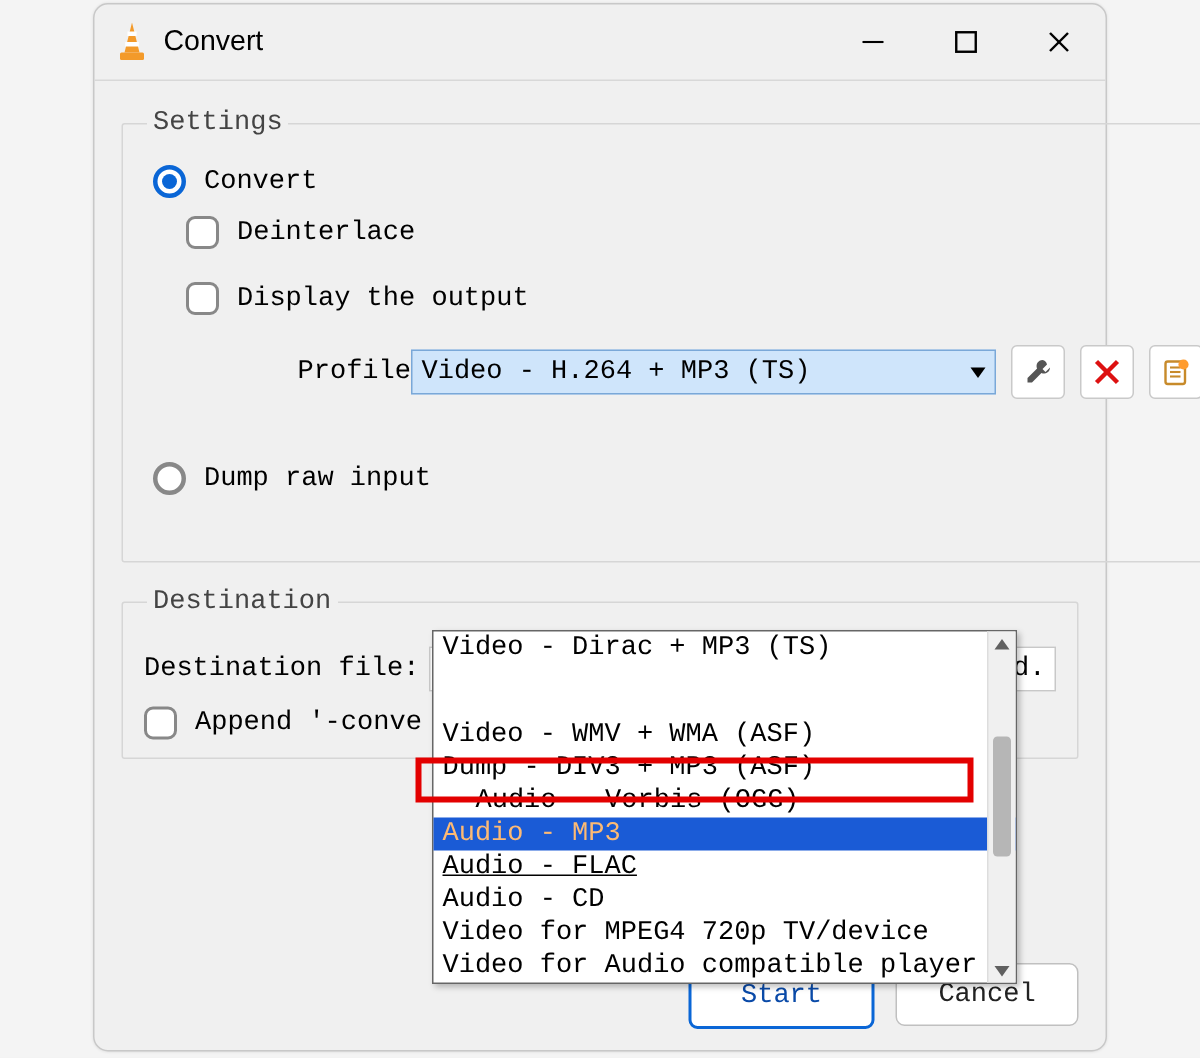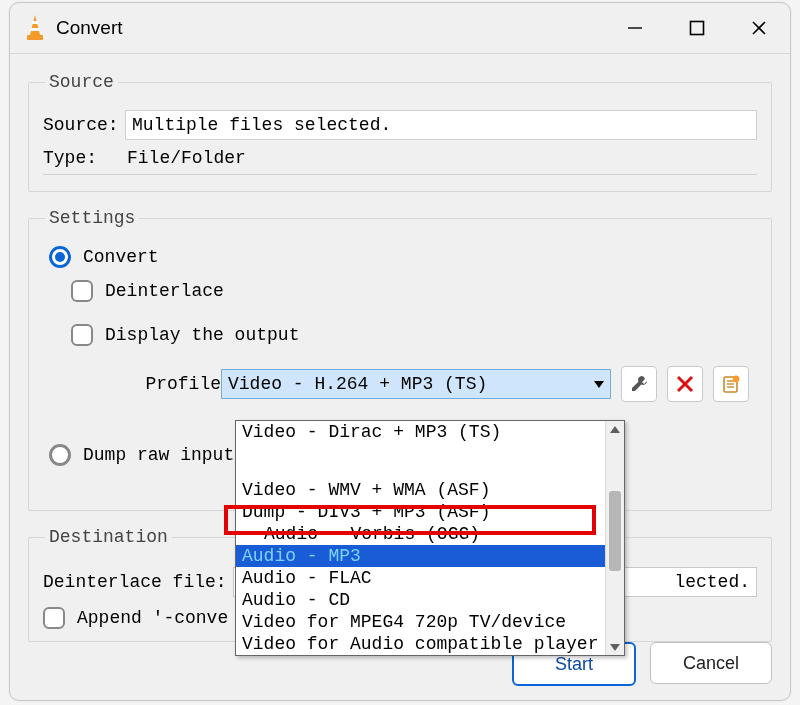--- a/index.html
+++ b/index.html
@@ -8,21 +8,21 @@
     width: 800px;
     height: 705px;
     background: #f4f4f4;
     font-family: "Consolas", "Courier New", monospace;
     font-size: 18px;
     color: #000;
     overflow: hidden;
   }
   .window {
     position: relative;
-    width: 782px;
+    width: 676px;
     height: 699px;
     margin: 2px auto 0 auto;
     border: 1px solid #c8c8c8;
     border-radius: 10px;
     background: #f0f0f0;
     box-sizing: border-box;
     box-shadow: 0 0 2px rgba(0,0,0,0.1);
   }
   
   .titlebar {
@@ -191,21 +191,21 @@
   .dropdown .item {
     padding: 0 6px;
     height: 22px;
     line-height:22px;
     font-size:18px;
     white-space:nowrap;
     overflow:hidden;
   }
   .dropdown .item.selected {
     background:#1a5bd6;
-    color:#7dd3fc;
+    color:#fdba74;
   }
   .dropdown .highlight-ring {
     position:absolute;
     left: -12px;
     width: 372px;
     border: 4px solid #e30000;
     pointer-events:none;
     box-sizing:border-box;
   }
   .dropdown .scrollbar {
@@ -255,21 +255,21 @@
   .footer {
     position:absolute;
     right:18px; bottom:14px;
     display:flex;
     gap:14px;
   }
   .footer .btn {
     width:120px; height:40px;
     border-radius:6px;
     display:flex; align-items:center; justify-content:center;
-    font-family: Liberation Sans, sans-serif;
+    font-family: Liberation Mono, monospace;
     font-size:18px;
     background:#fff;
   }
   .footer .btn.primary {
     border:2px solid #0a66d6;
     color:#0a4aa8;
   }
   .footer .btn.secondary {
     border:1px solid #c0c0c0;
     color:#222;
@@ -304,32 +304,20 @@
     <div class="win-btn">
       <svg width="16" height="16">
         <line x1="2" y1="2" x2="14" y2="14" stroke="#000" stroke-width="1.6"></line>
         <line x1="14" y1="2" x2="2" y2="14" stroke="#000" stroke-width="1.6"></line>
       </svg>
     </div>
   </div>
 
   <div class="body">
 
-    <fieldset class="group">
-      <legend>Source</legend>
-      <div class="src-row">
-        <div class="src-label">Source:</div>
-        <div class="src-field">Multiple files selected.</div>
-      </div>
-      <div class="src-row" style="margin-top:8px;">
-        <div class="src-label">Type:</div>
-        <div class="src-text">File/Folder</div>
-      </div>
-      <hr class="rule">
-    </fieldset>
 
     <fieldset class="group" style="padding-bottom:42px;">
       <legend>Settings</legend>
 
       <div class="radio checked indent0">
         <span class="dot"></span>
         <span>Convert</span>
       </div>
 
       <div class="checkbox indent1" style="margin-top:4px;">
@@ -373,41 +361,41 @@
       <div class="radio unchecked indent0" style="margin-top:42px; margin-bottom:2px;">
         <span class="dot"></span>
         <span>Dump raw input</span>
       </div>
     </fieldset>
 
     <fieldset class="group" style="padding-bottom:10px;">
       <legend>Destination</legend>
 
       <div class="dest-row">
-        <span class="dest-label">Deinterlace file:</span>
+        <span class="dest-label">Destination file:</span>
         <div class="dest-field">
           <span>lected.</span>
         </div>
       </div>
 
       <div class="checkbox" style="margin:10px 0 2px 0;">
         <span class="box"></span>
         <span>Append '-conve</span>
       </div>
     </fieldset>
 
   </div>
 
   <div class="dropdown" id="dropdown">
     <div class="item" style="padding-right: 20px;">Video - Dirac + MP3 (TS)</div>
       <div class="item" style="padding-right: 20px; margin-top: 36px;">Video - WMV + WMA (ASF)</div>
       <div class="item" style="padding-right: 20px;">Dump - DIV3 + MP3 (ASF)</div>
       <div class="item" style="padding-right: 20px; padding-left: 28px;">Audio - Vorbis (OGG)</div>
       <div class="item selected" style="padding-right: 20px;">Audio - MP3</div>
-      <div class="item" style="padding-right: 4px;">Audio - FLAC</div>
+      <div class="item" style="padding-right: 4px; text-decoration: underline;">Audio - FLAC</div>
       <div class="item" style="padding-right: 20px;">Audio - CD</div>
       <div class="item" style="padding-right: 20px;">Video for MPEG4 720p TV/device</div>
       <div class="item" style="padding-right: 20px;">Video for Audio compatible player</div>
       <div class="scrollbar">
       <div class="up">
           <span class="tri-up"></span>
         </div>
       <div class="thumb" style="top:70px; height:80px;"></div>
       <div class="down">
           <span class="tri-down"></span>

